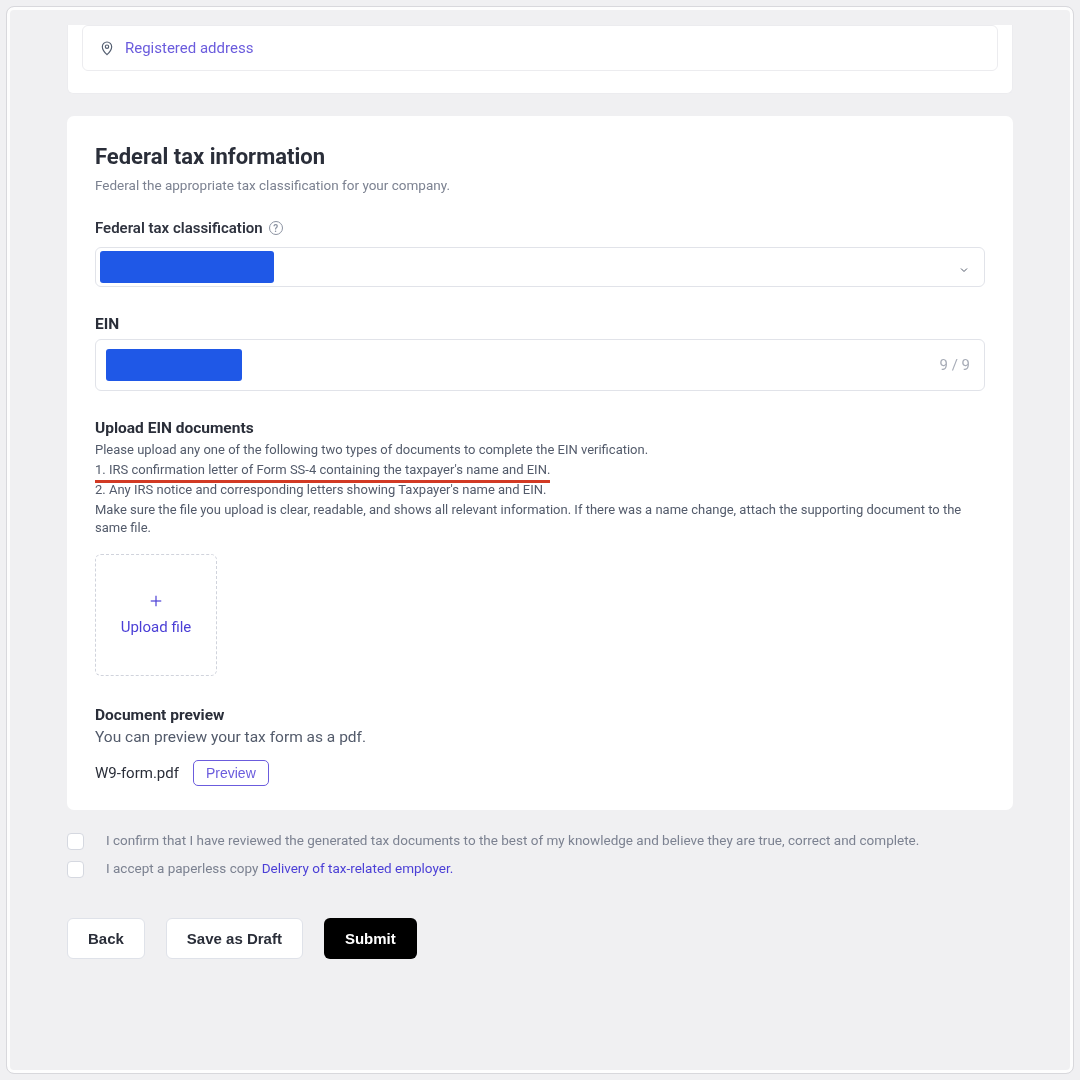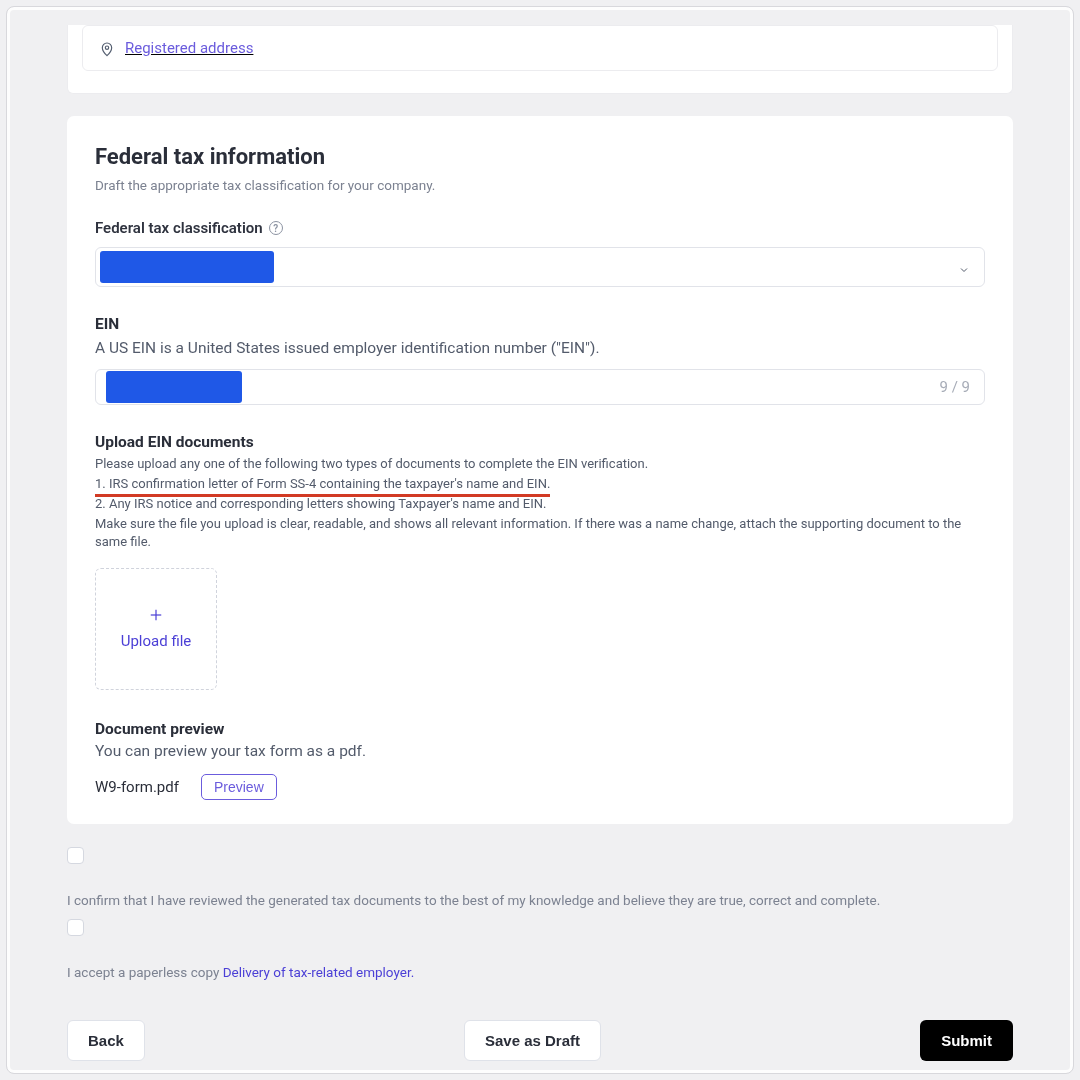--- a/index.html
+++ b/index.html
@@ -21,24 +21,23 @@
       box-shadow: inset 0 0 0 3px #fdfdfd;
     }
     .content-scroll {
       position: absolute;
       top: 0; left: 0; right: 0; bottom: 0;
       overflow-y: hidden;
       padding: 18px 18px 0 18px;
     }
     .address-row {
       display: flex;
-      align-items: flex-end;
+      align-items: center;
       padding: 13px 16px 13px 16px;
       border-top: 1px solid #ececef;
-      text-decoration: underline;
     }
     .address-row:first-child { border-top: none; }
     .pin-icon {
       width: 16px; height: 16px; margin-right: 10px;
       stroke: #566072; fill: none;
     }
     .addr-label {
       color: #6b5cdd;
       font-size: 15px;
       margin-right: 6px;
@@ -104,21 +103,21 @@
       width: 12px; height: 12px;
     }
     .chevron svg { stroke: #535b6b; fill: none; }
 
     .ein-label { font-size: 15.5px; font-weight: 700; color: #2a2e39; margin-bottom: 6px; }
     .ein-help { font-size: 15.5px; color: #535b6b; margin-bottom: 12px; }
     .ein-input {
       position: relative;
       border: 1px solid #e1e3e9;
       border-radius: 6px;
-      height: 36px;
+      height: 52px;
       display: flex;
       align-items: center;
       padding: 4px 14px 4px 4px;
       margin-bottom: 28px;
     }
     .ein-block { width: 136px; height: 32px; background:#1f58e7; border-radius: 3px; margin-left: 6px; }
     .ein-counter {
       margin-left: auto;
       color: #a7acb7;
       font-size: 15px;
@@ -141,50 +140,50 @@
       display: flex; flex-direction: column;
       align-items: center; justify-content: center;
       gap: 8px;
       cursor: pointer;
     }
     .plus-icon { width: 18px; height: 18px; color: #4b3fd6; }
     .upload-text { color: #4b3fd6; font-size: 15px; text-align: center; line-height: 1.3; }
 
     .preview-label { font-size: 15.5px; font-weight: 700; color: #2a2e39; margin-top: 30px; margin-bottom: 4px; }
     .preview-desc { font-size: 15.5px; color: #535b6b; margin-bottom: 14px; }
-    .preview-row { display: flex; align-items: center; gap: 22px; }
+    .preview-row { display: flex; align-items: center; gap: 14px; }
     .file-name { font-size: 15px; color: #2a2e39; }
     .preview-btn {
       border: 1px solid #6b5cdd;
       color: #6b5cdd;
       background: #fff;
       padding: 4px 12px;
       border-radius: 5px;
       font-size: 14px;
       cursor: pointer;
     }
 
     
     .checks { margin: 22px 42px 0 42px; }
-    .check-row { display: flex; align-items: flex-start; gap: 28px; margin-bottom: 10px; flex-direction: column; }
+    .check-row { display: flex; align-items: flex-start; gap: 22px; margin-bottom: 10px; }
     .checkbox {
       width: 17px; height: 17px; min-width: 17px;
       border: 1.5px solid #d5d8e0;
       border-radius: 4px;
       background: #fff;
       margin-top: 1px;
       cursor: pointer;
     }
     .check-text { font-size: 13.5px; color: #7c8291; }
     .link { color: #4b3fd6; }
 
     
     .footer {
       margin: 40px 42px 80px 42px;
-      display: flex; justify-content: space-between; gap: 12px;
+      display: flex; justify-content: flex-start; gap: 21px;
     }
     .btn {
       border-radius: 6px;
       padding: 11px 20px;
       font-size: 15px;
       font-weight: 600;
       cursor: pointer;
       border: 1px solid transparent;
     }
     .btn-outline { background: #fff; border-color: #dfe2e9; color: #2a2e39; }
@@ -203,37 +202,36 @@
           <path d="M12 22s7-6.5 7-12a7 7 0 10-14 0c0 5.5 7 12 7 12z"></path>
           <circle cx="12" cy="10" r="2.5"></circle>
         </svg>
         <span class="addr-label">Registered address</span>
       </div>
       </div>
     </div>
 
     <div class="section-card">
       <div class="section-title">Federal tax information</div>
-      <div class="section-subtitle">Draft the appropriate tax classification for your company.</div>
+      <div class="section-subtitle">Federal the appropriate tax classification for your company.</div>
 
       <div class="field-label">
         <span>Federal tax classification</span>
         <span class="info-icon">?</span>
       </div>
       <div class="select-wrap">
         <div class="select-block"></div>
         <div class="chevron">
           <svg viewBox="0 0 24 24" stroke-width="2">
               <polyline points="6 9 12 15 18 9"></polyline>
             </svg>
         </div>
       </div>
 
       <div class="ein-label">EIN</div>
-      <div class="ein-help">A US EIN is a United States issued employer identification number ("EIN").</div>
       <div class="ein-input">
         <div class="ein-block"></div>
         <div class="ein-counter">9 / 9</div>
       </div>
 
       <div class="upload-label">Upload EIN documents</div>
       <div class="upload-desc">
         <p>Please upload any one of the following two types of documents to complete the EIN verification.</p>
         <p>
           <span class="underline-wrap">

